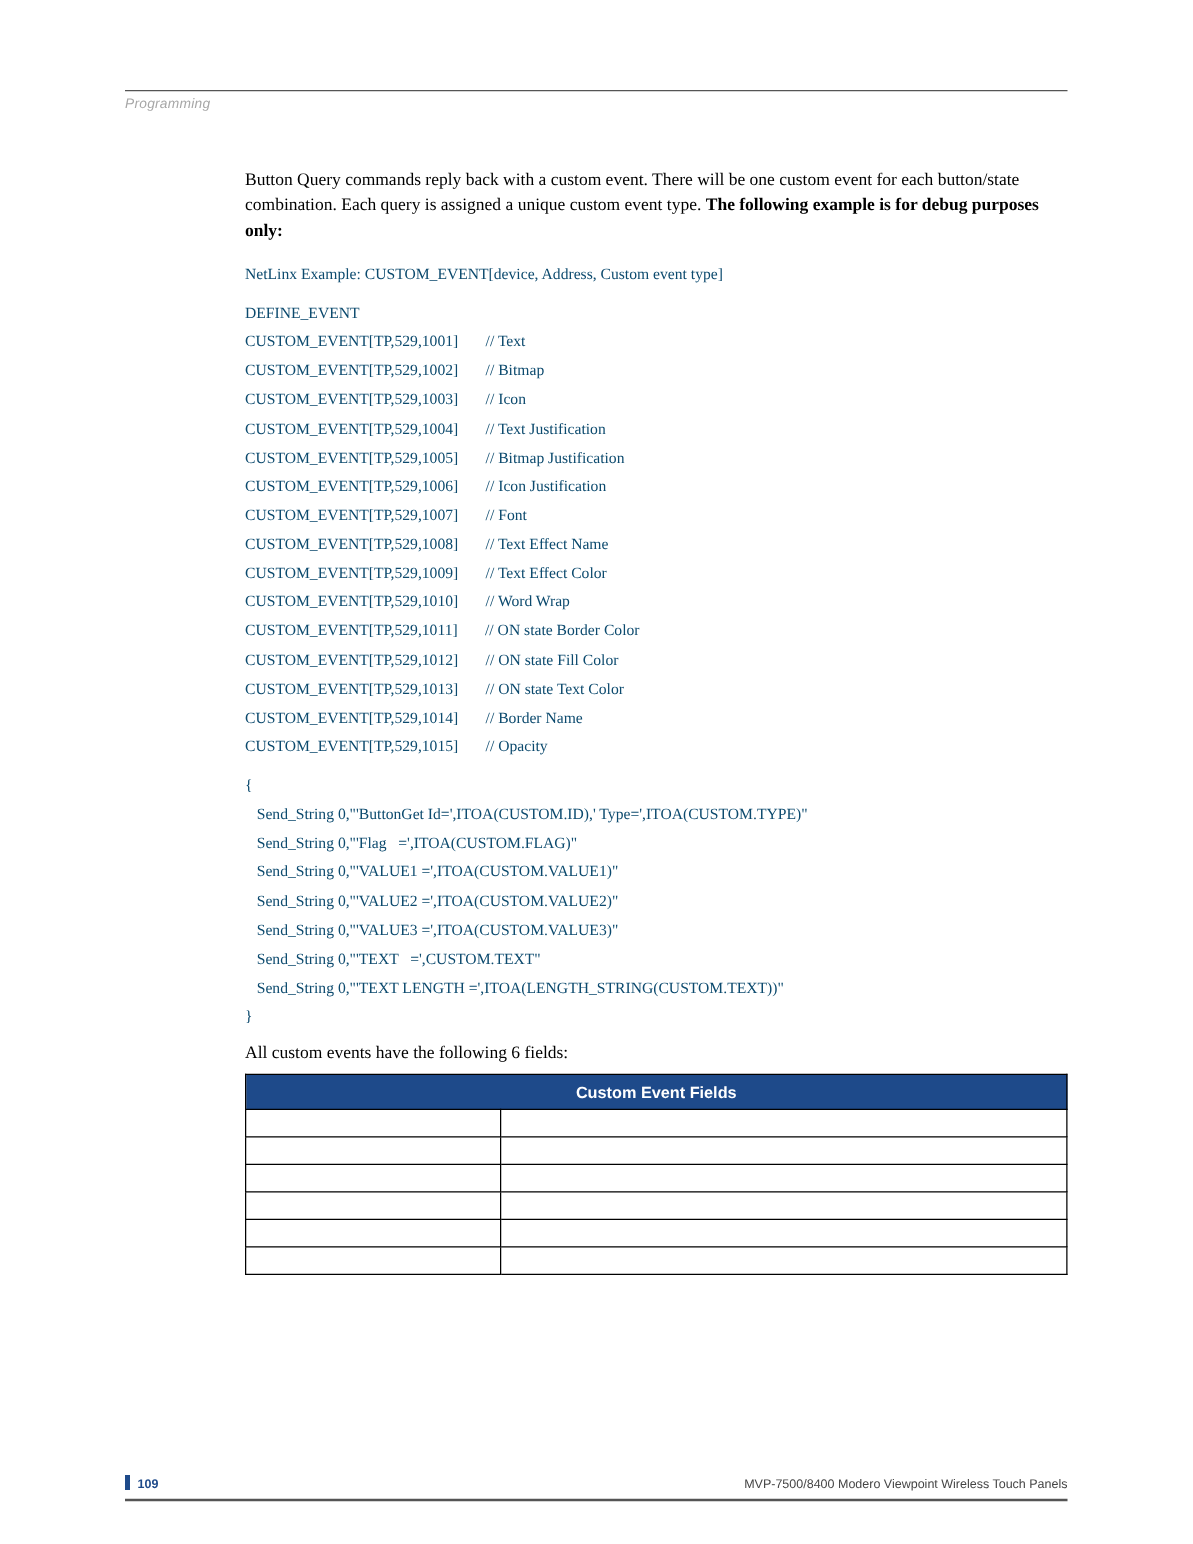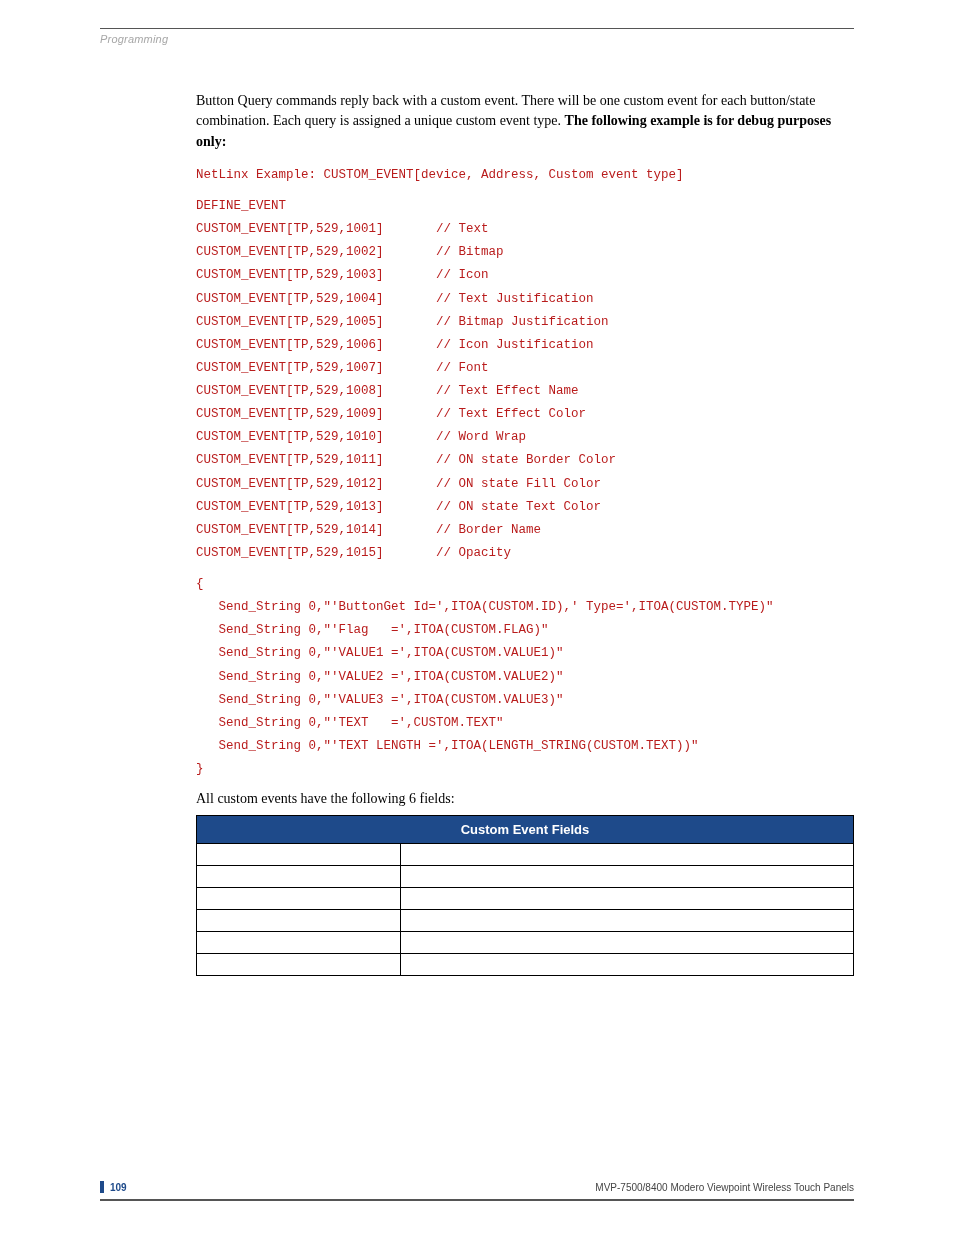--- a/index.html
+++ b/index.html
@@ -5,21 +5,21 @@
   * { box-sizing: border-box; margin: 0; padding: 0; }
   body {
     background: #fff;
     font-family: "Times New Roman", Times, serif;
     width: 954px;
     height: 1235px;
     position: relative;
     color: #000;
   }
   .page {
-    padding: 28px 100px 0 100px;
+    padding: 72px 100px 0 100px;
   }
   .top-rule {
     border-top: 1.5px solid #555;
     margin-bottom: 4px;
   }
   .header-label {
     font-family: "Arial Narrow", Arial, sans-serif;
     font-size: 11px;
     color: #a7a7a7;
     font-style: italic;
@@ -37,26 +37,26 @@
     margin-bottom: 12px;
     letter-spacing: -0.2px;
   }
   .intro {
     font-size: 14px;
     line-height: 1.45;
     margin-bottom: 12px;
   }
   .intro b { font-weight: bold; }
   .code-block {
-    font-family: Liberation Mono, monospace;
+    font-family: Liberation Serif, serif;
     font-size: 12.5px;
     line-height: 1.85;
     white-space: pre;
     margin-bottom: 8px;
-    color: #b91c1c;
+    color: #0c4a6e;
   }
   .outro {
     font-size: 14px;
     margin: 10px 0 8px 0;
   }
   table.fields {
     width: 100%;
     border-collapse: collapse;
     margin-top: 4px;
   }

